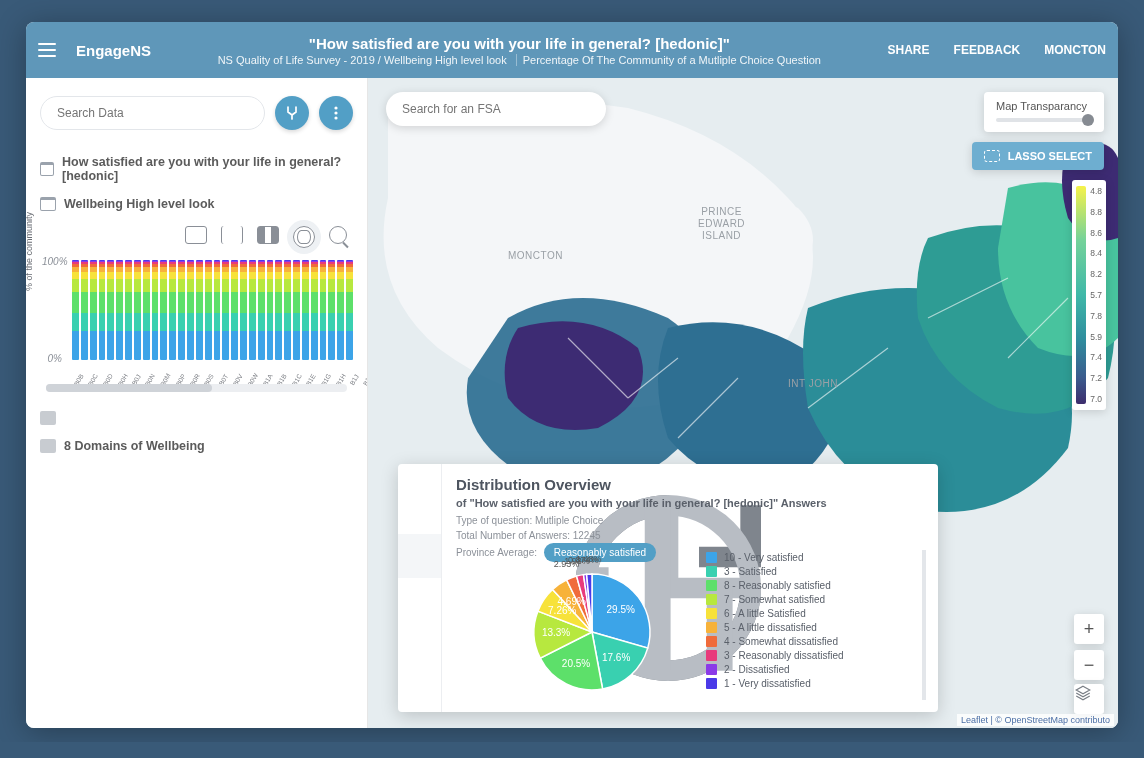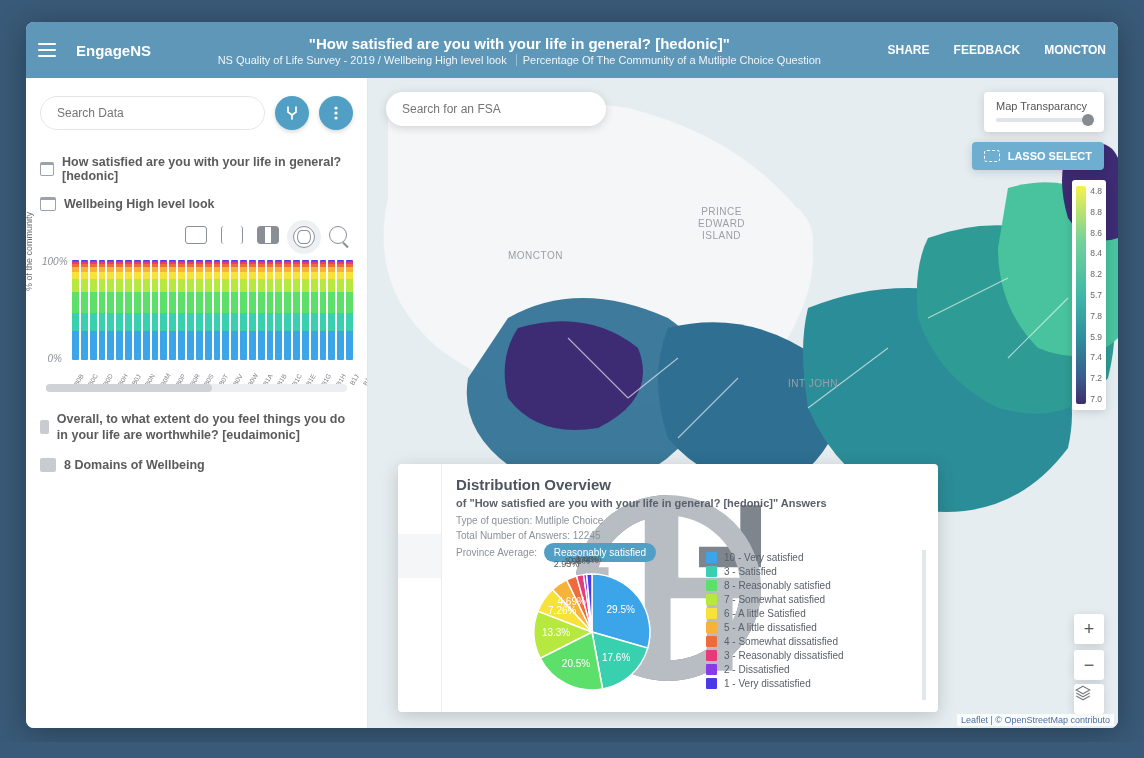--- a/index.html
+++ b/index.html
@@ -626,21 +626,20 @@
                 <span>B1G</span>
                 <span>B1H</span>
                 <span>B1J</span>
                 <span>B1K</span>
               </div>
         </div>
         <div class="scrollhint ind2"></div>
 
         <div class="row ind3">
           <span class="ico folder-closed"></span>
-          <span style="line-height:1.3">Overall, to what extent do you feel things you do in your life are worthwhile? [eudaimonic]</span>
         </div>
         <div class="row ind1">
           <span class="ico folder-closed"></span>
           <span>8 Domains of Wellbeing</span>
         </div>
       </div>
     </div>
 
     <div class="map">
 

